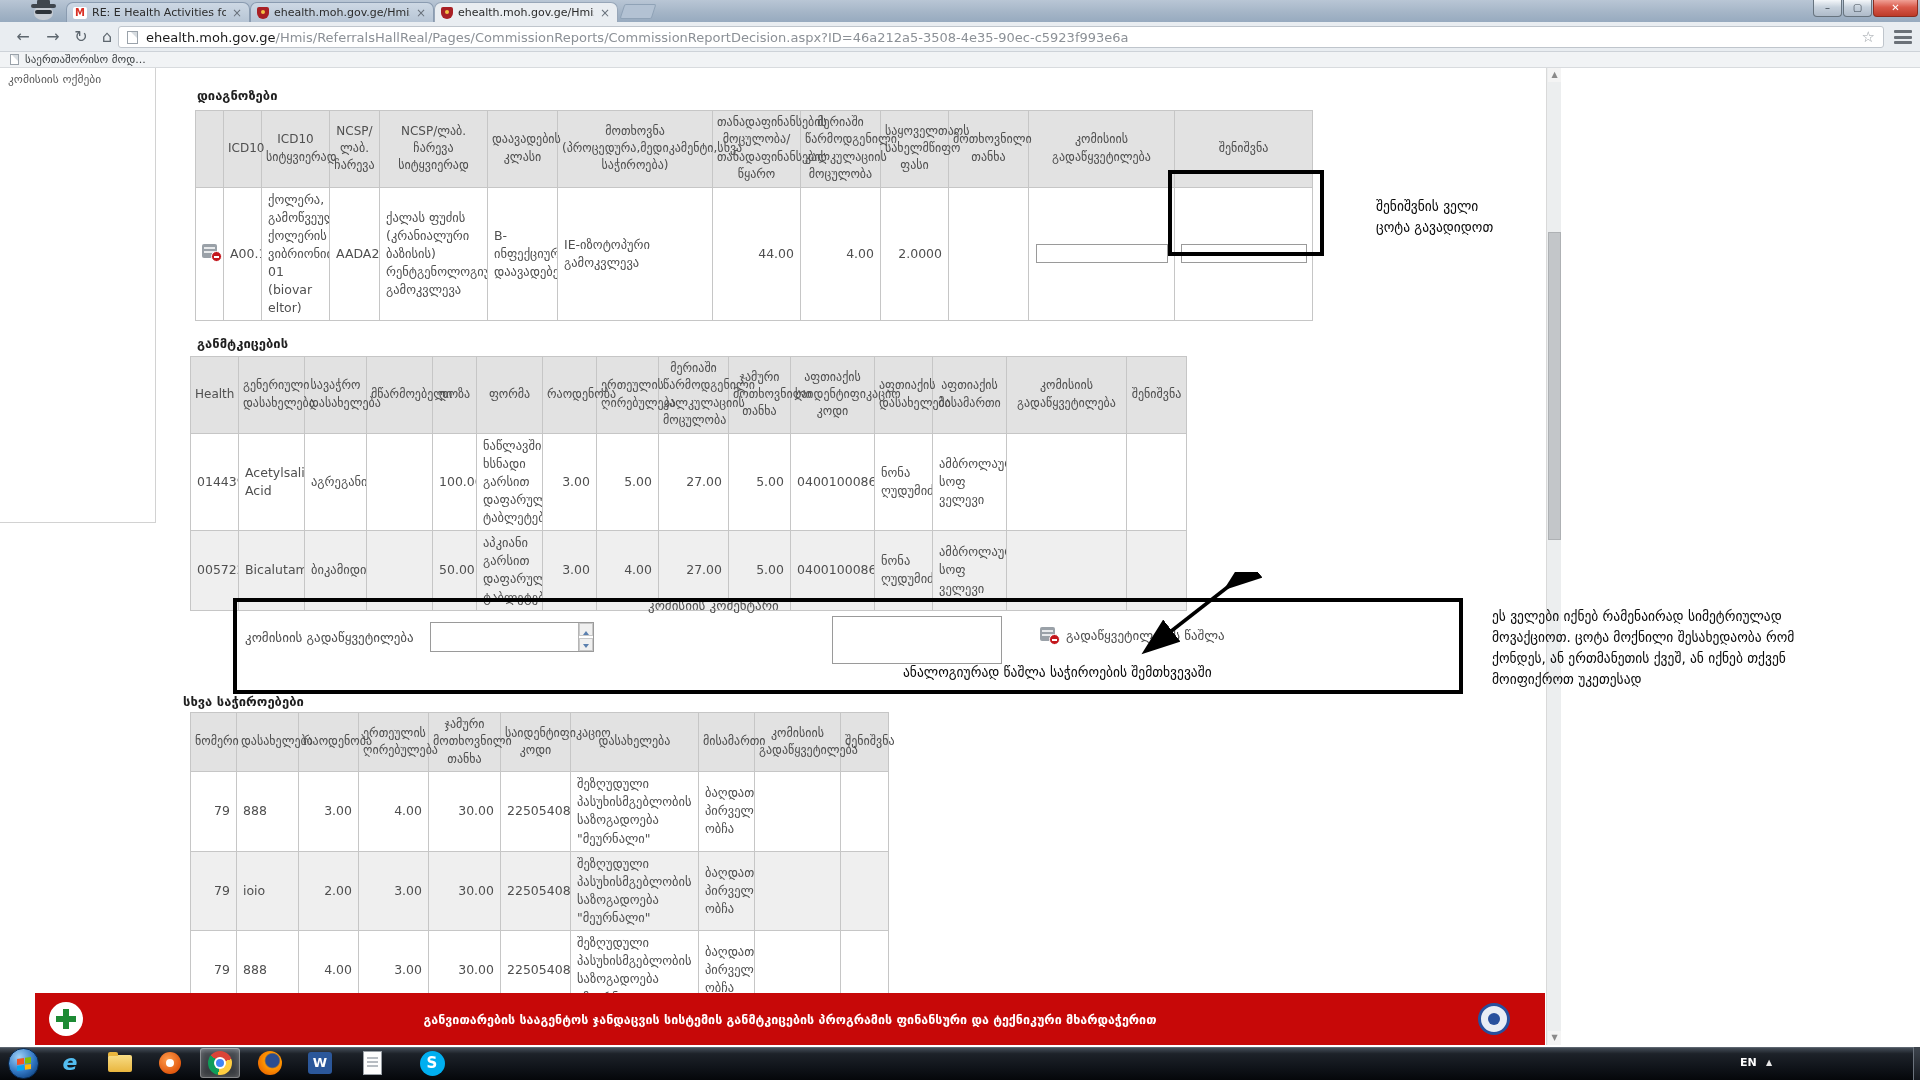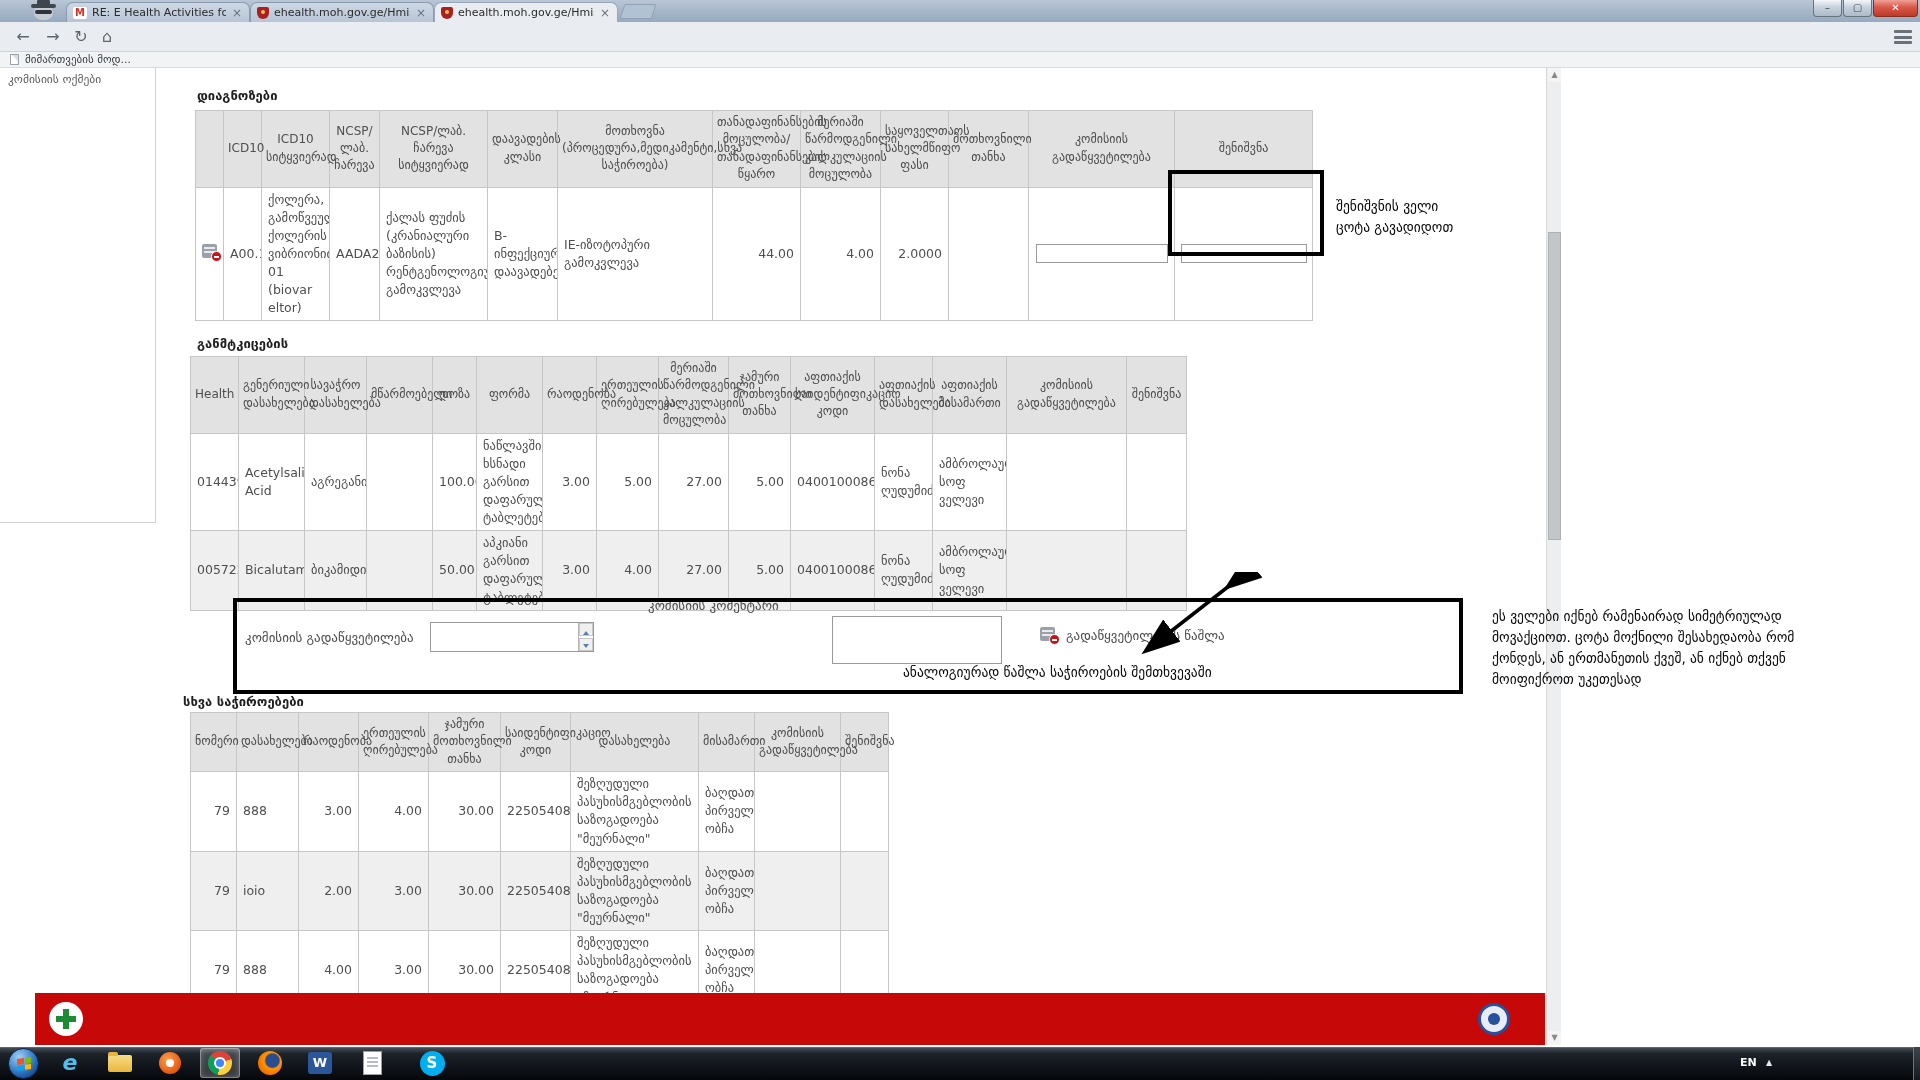--- a/index.html
+++ b/index.html
@@ -184,32 +184,37 @@
     <div class="wbtn close">✕</div>
   </div>
 </div>
 
 
 <div class="abs toolbar">
   <div class="abs navic" style="left:10px">←</div>
   <div class="abs navic" style="left:40px">→</div>
   <div class="abs navic" style="left:68px">↻</div>
   <div class="abs navic" style="left:94px">⌂</div>
+  <div class="abs omnibox">
+    <span class="page-ico"></span>
+    <span class="url"><span class="dom">ehealth.moh.gov.ge</span><span class="path">/Hmis/ReferralsHallReal/Pages/CommissionReports/CommissionReportDecision.aspx?ID=46a212a5-3508-4e35-90ec-c5923f993e6a</span></span>
+    <span class="star">☆</span>
+  </div>
   <div class="abs menu-btn">
       <i></i>
       <i></i>
       <i></i>
     </div>
 </div>
 
 
 <div class="abs bookbar">
   <div class="abs bm">
     <span class="page-ico" style="width:9px;height:11px"></span>
-    <span>მიმართვების მოდ...</span>
+    <span>საერთაშორისო მოდ...</span>
   </div>
 </div>
 
 
 <div class="abs sidebar">
   <div class="sb-item">კომისიის ოქმები</div>
 </div>
 <div class="abs scrollbar">
   <div class="sb-arrow" style="top:0">▲</div>
   <div class="sb-thumb"></div>
@@ -418,38 +423,39 @@
     <td>შეზღუდული პასუხისმგებლობის საზოგადოება "მეურნალი"</td>
     <td>ბაღდათი, პირველი ობჩა</td>
     <td></td>
     <td></td>
   </tr>
 </tbody>
   </table>
 
 
 <div class="abs anno-box" style="left:1168px;top:170px;width:156px;height:86px"></div>
-<div class="abs anno-text" style="left:1336px;top:196px;width:140px">შენიშვნის ველი ცოტა გავადიდოთ</div>
+<div class="abs anno-text" style="left:1376px;top:196px;width:140px">შენიშვნის ველი ცოტა გავადიდოთ</div>
 
 <div class="abs anno-box" style="left:233px;top:598px;width:1230px;height:96px"></div>
 <div class="abs anno-text" style="left:1492px;top:606px;width:340px">ეს ველები იქნებ რამენაირად სიმეტრიულად მოვაქციოთ. ცოტა მოქნილი შესახედაობა რომ ქონდეს, ან ერთმანეთის ქვეშ, ან იქნებ თქვენ მოიფიქროთ უკეთესად</div>
 
 <svg class="abs" style="left:1105px;top:572px;z-index:11" width="160" height="105">
   <defs>
     <marker id="ah" orient="auto" markerWidth="12" markerHeight="10" refX="9" refY="4">
       <path d="M0,0 L11,4 L0,8 z" fill="#000"></path>
     </marker>
   </defs>
   <line x1="124" y1="14" x2="42" y2="78" stroke="#000" stroke-width="3.5" marker-start="url(#ah)" marker-end="url(#ah)"></line>
 </svg>
 <div class="abs anno-text" style="left:903px;top:662px;white-space:nowrap">ანალოგიურად წაშლა საჭიროების შემთხვევაში</div>
 
 
 <div class="abs footer">
   <div class="foot-text">
+    <div>განვითარების სააგენტოს ჯანდაცვის სისტემის განმტკიცების პროგრამის ფინანსური და ტექნიკური მხარდაჭერით</div>
   </div>
 </div>
 <div class="abs foot-logo-l"></div>
 <div class="abs foot-logo-r"></div>
 
 
 <div class="abs taskbar"></div>
 <div class="abs orb">
     <span class="flag">
       <i></i>

